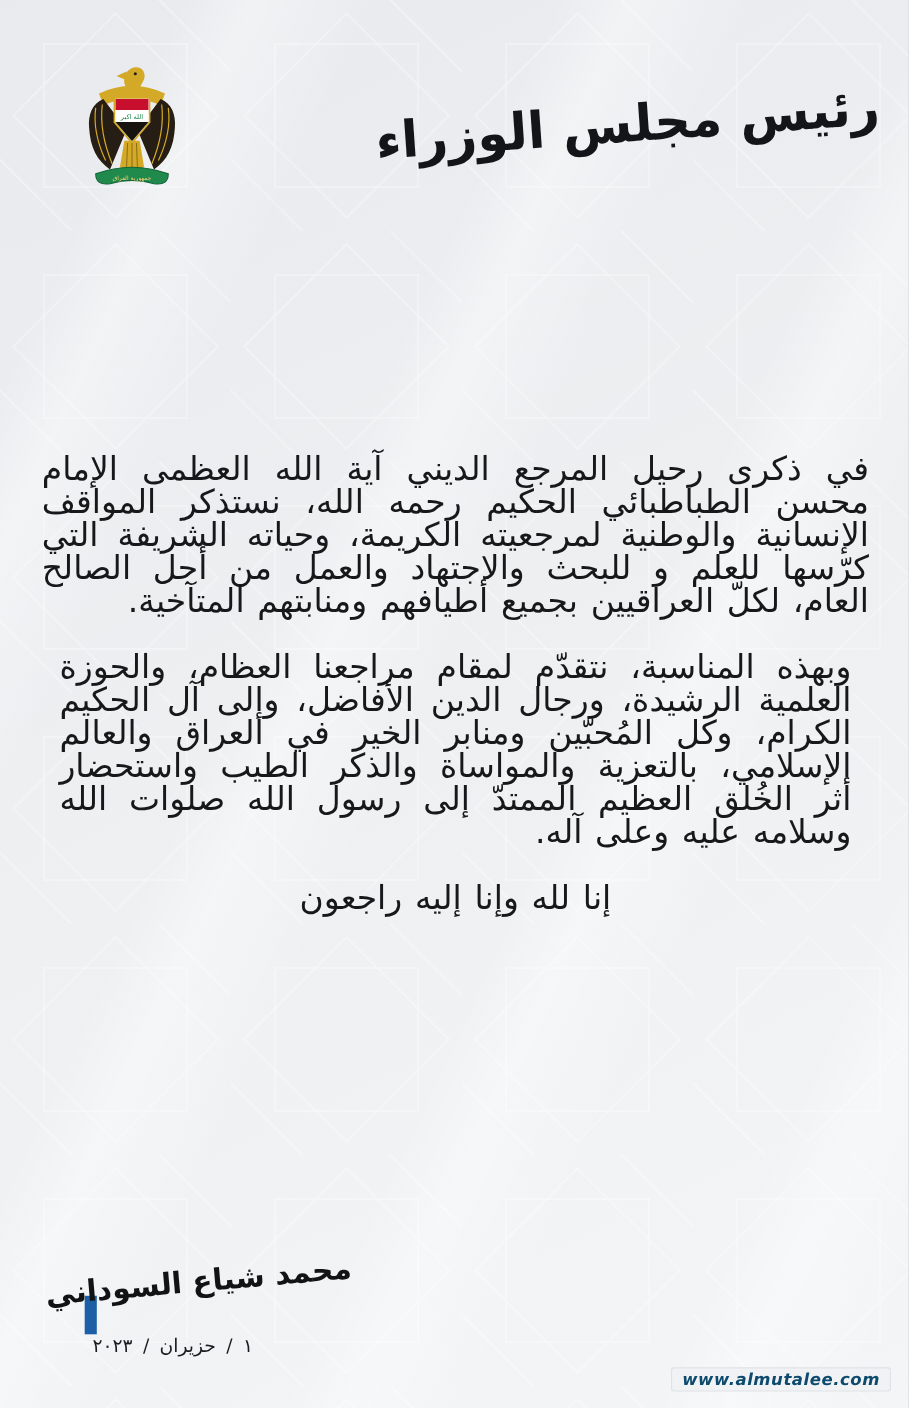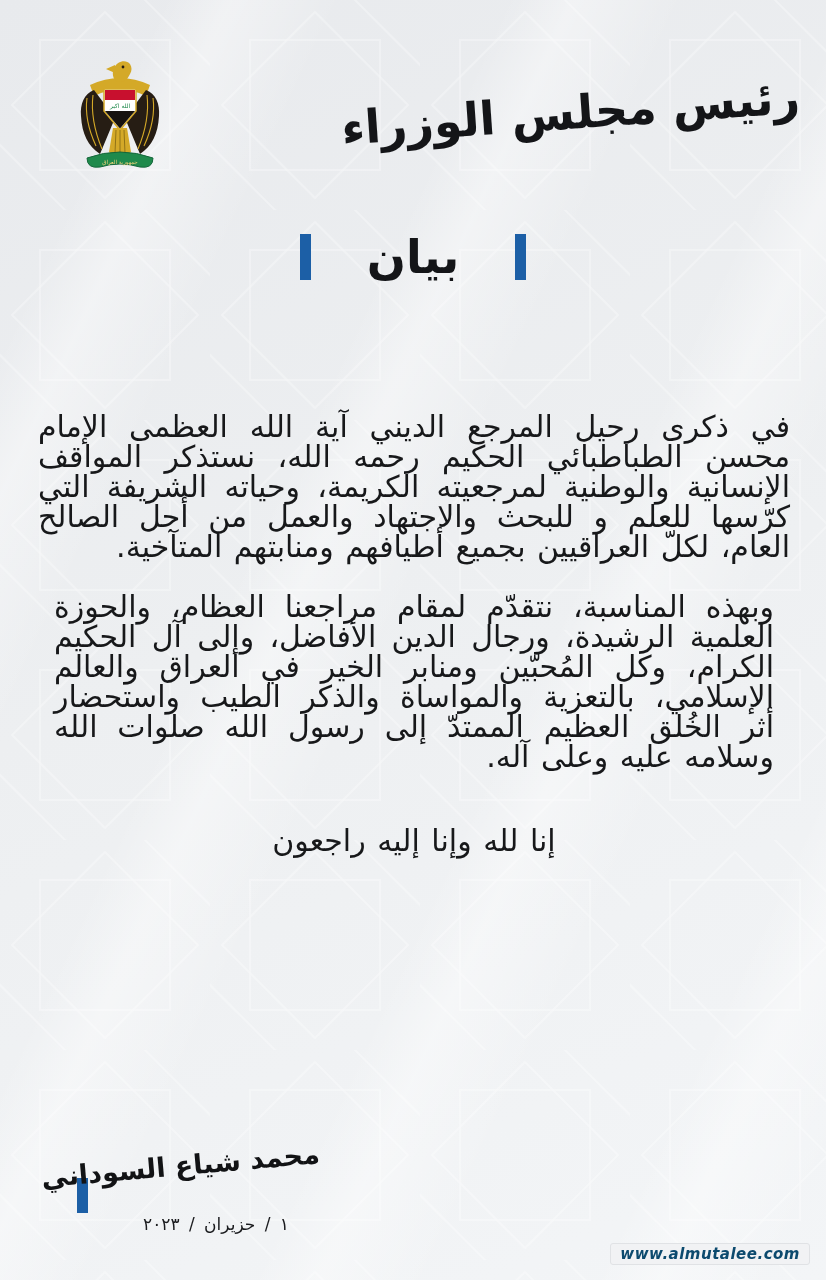--- a/index.html
+++ b/index.html
@@ -35,30 +35,30 @@
   }
   .accent-bar{width:11px;height:46px;background:var(--blue);}
   .statement-title{margin:0;font-size:46px;font-weight:bold;color:#141518;line-height:1;}
   .body{
     position:absolute;top:412px;right:36px;left:38px;
     direction:rtl;text-align:justify;
     font-size:30px;line-height:30px;word-spacing:2px;color:var(--ink);
   }
   .body p{margin:0 0 30px;}
   .body p.no-gap,.body p.tight{margin:16px;}
-  .body p.closing{margin:54px 0 0;text-align:center;}
+  .body p.closing{margin:30px 0 0;text-align:center;}
   .sig-bar{position:absolute;left:77px;top:1178px;width:11px;height:35px;background:var(--blue);}
   .sig-name{
     position:absolute;left:90px;top:1148px;width:230px;
     text-align:center;font-size:27px;font-weight:bold;color:#121315;
     transform:rotate(-5deg);direction:rtl;white-space:nowrap;
   }
   .sig-date{
     position:absolute;left:84px;top:1214px;width:205px;
-    text-align:right;font-size:17px;color:#1a1b1e;direction:rtl;word-spacing:4px;
+    text-align:left;font-size:17px;color:#1a1b1e;direction:rtl;word-spacing:4px;
   }
   .watermark{
     position:absolute;top:1243px;right:16px;
     background:#f1f2f4;border:1px solid #e0e2e5;border-radius:3px;
     padding:1px 9px;font-size:15px;font-weight:bold;font-style:italic;
     color:#0c4a6e;letter-spacing:.5px;
   }
 </style>
 </head>
 <body>
@@ -111,25 +111,20 @@
           <path d="M50 76 L51 99"></path>
       </g>
 
       <path d="M13 104 Q46 92 79 104 Q79 115 66 113 Q46 107 26 113 Q13 115 13 104 Z" fill="#1f8a4c" stroke="#14663a" stroke-width="1"></path>
       <text x="46" y="109.5" font-size="5.5" fill="#f3d27a" text-anchor="middle">جمهورية العراق</text>
     </svg>
   </div>
 
   <div class="office-title">رئيس مجلس الوزراء</div>
 
-  <div class="title-row">
-    <span class="accent-bar"></span>
-    <h1 class="statement-title">بيان</h1>
-    <span class="accent-bar"></span>
-  </div>
 
   <main class="body">
     <p>في ذكرى رحيل المرجع الديني آية الله العظمى الإمام محسن الطباطبائي الحكيم رحمه الله، نستذكر المواقف الإنسانية والوطنية لمرجعيته الكريمة، وحياته الشريفة التي كرّسها للعلم و للبحث والاجتهاد والعمل من أجل الصالح العام، لكلّ العراقيين بجميع أطيافهم ومنابتهم المتآخية.</p>
     <p class="no-gap">وبهذه المناسبة، نتقدّم لمقام مراجعنا العظام، والحوزة العلمية الرشيدة، ورجال الدين الأفاضل، وإلى آل الحكيم الكرام، وكل المُحبّين ومنابر الخير في العراق والعالم الإسلامي، بالتعزية والمواساة والذكر الطيب واستحضار أثر الخُلق العظيم الممتدّ إلى رسول الله صلوات الله وسلامه عليه وعلى آله.</p>
     <p class="closing">إنا لله وإنا إليه راجعون</p>
   </main>
 
   <span class="sig-bar"></span>
   <div class="sig-name">محمد شياع السوداني</div>
   <div class="sig-date">١ / حزيران / ٢٠٢٣</div>

